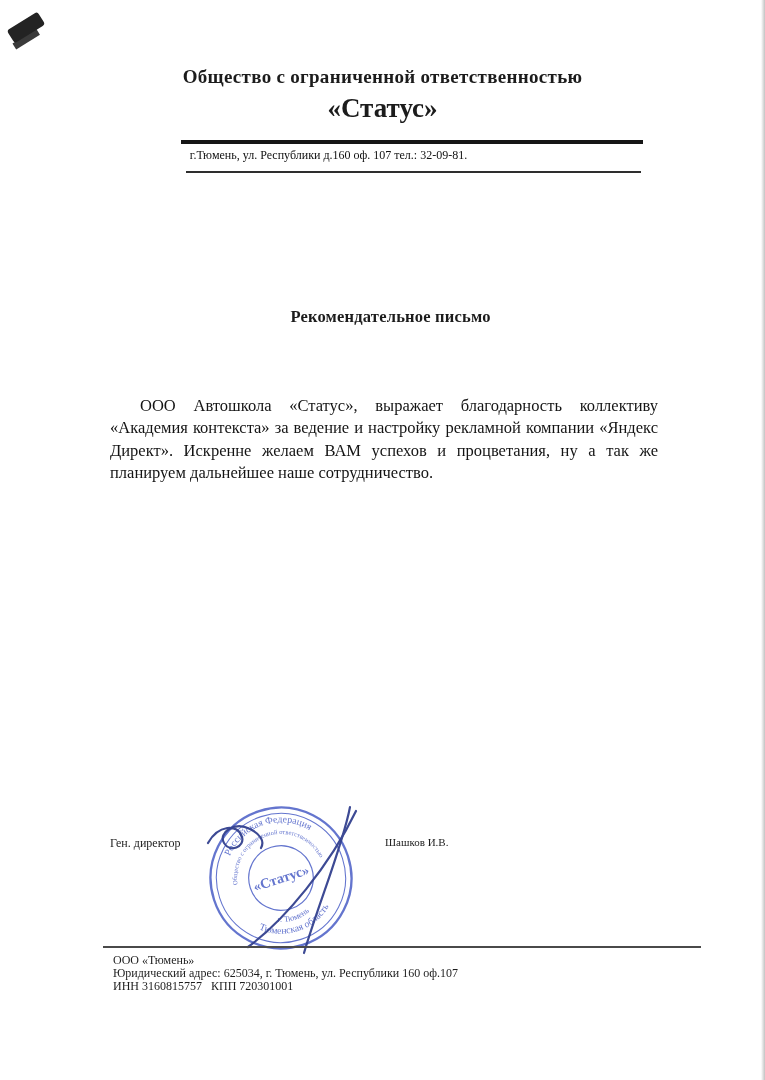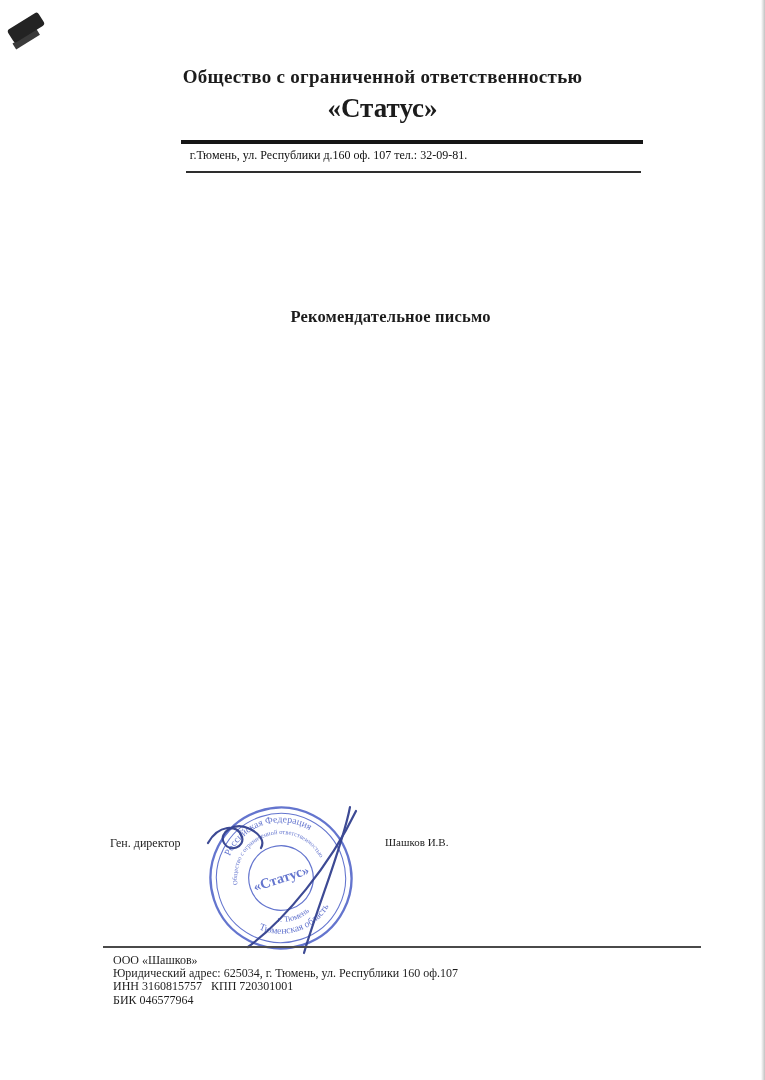--- a/index.html
+++ b/index.html
@@ -66,20 +66,21 @@
   <div class="scan-artifact"></div>
 
   <div class="org-type">Общество с ограниченной ответственностью</div>
   <div class="org-name">«Статус»</div>
   <div class="rule-thick"></div>
   <div class="address">г.Тюмень, ул. Республики д.160 оф. 107 тел.: 32-09-81.</div>
   <div class="rule-thin"></div>
 
   <div class="doc-title">Рекомендательное письмо</div>
 
+  <p class="body-par">ООО Автошкола «Статус», выражает благодарность коллективу «Академия контекста» за ведение и настройку рекламной компании «Яндекс Директ». Искренне желаем ВАМ успехов и процветания, ну а так же планируем дальнейшее наше сотрудничество.</p>
 
   <div class="sign-role">Ген. директор</div>
   <div class="sign-name">Шашков И.В.</div>
 
   <svg class="stamp-svg" viewBox="0 0 180 180">
     <defs>
       <path id="arcOuterTop" d="M 33,90 A 57,57 0 1 1 147,90" fill="none"></path>
       <path id="arcOuterBottom" d="M 33,90 A 57,57 0 0 0 147,90" fill="none"></path>
       <path id="arcInnerTop" d="M 45,90 A 45,45 0 1 1 135,90" fill="none"></path>
       <path id="arcInnerBottom" d="M 45,90 A 45,45 0 0 0 135,90" fill="none"></path>
@@ -108,19 +109,18 @@
     <g fill="none" stroke-width="2.2" stroke-linecap="round" opacity="0.95">
       <path d="M 8,48 c 10,-18 30,-20 34,-6 c 3,10 -12,16 -18,6 c -6,-10 10,-22 26,-14 c 10,5 15,12 11,19" stroke="#33418f"></path>
       <path d="M 150,12 C 143,50 118,110 104,158" stroke="#33418f"></path>
       <path d="M 156,16 C 130,70 85,125 48,152" stroke="#33418f"></path>
     </g>
   </svg>
 
   <div class="footer-rule"></div>
 
   <div class="footer">
-    <div>ООО «Шашков»</div>
+    <div>ООО «Тюмень»</div>
     <div>Юридический адрес: 625034, г. Тюмень, ул. Республики 160 оф.107</div>
     <div>ИНН 3160815757   КПП 720301001</div>
-    <div>БИК 046577964</div>
   </div>
 
 </div>
 
 </body></html>

